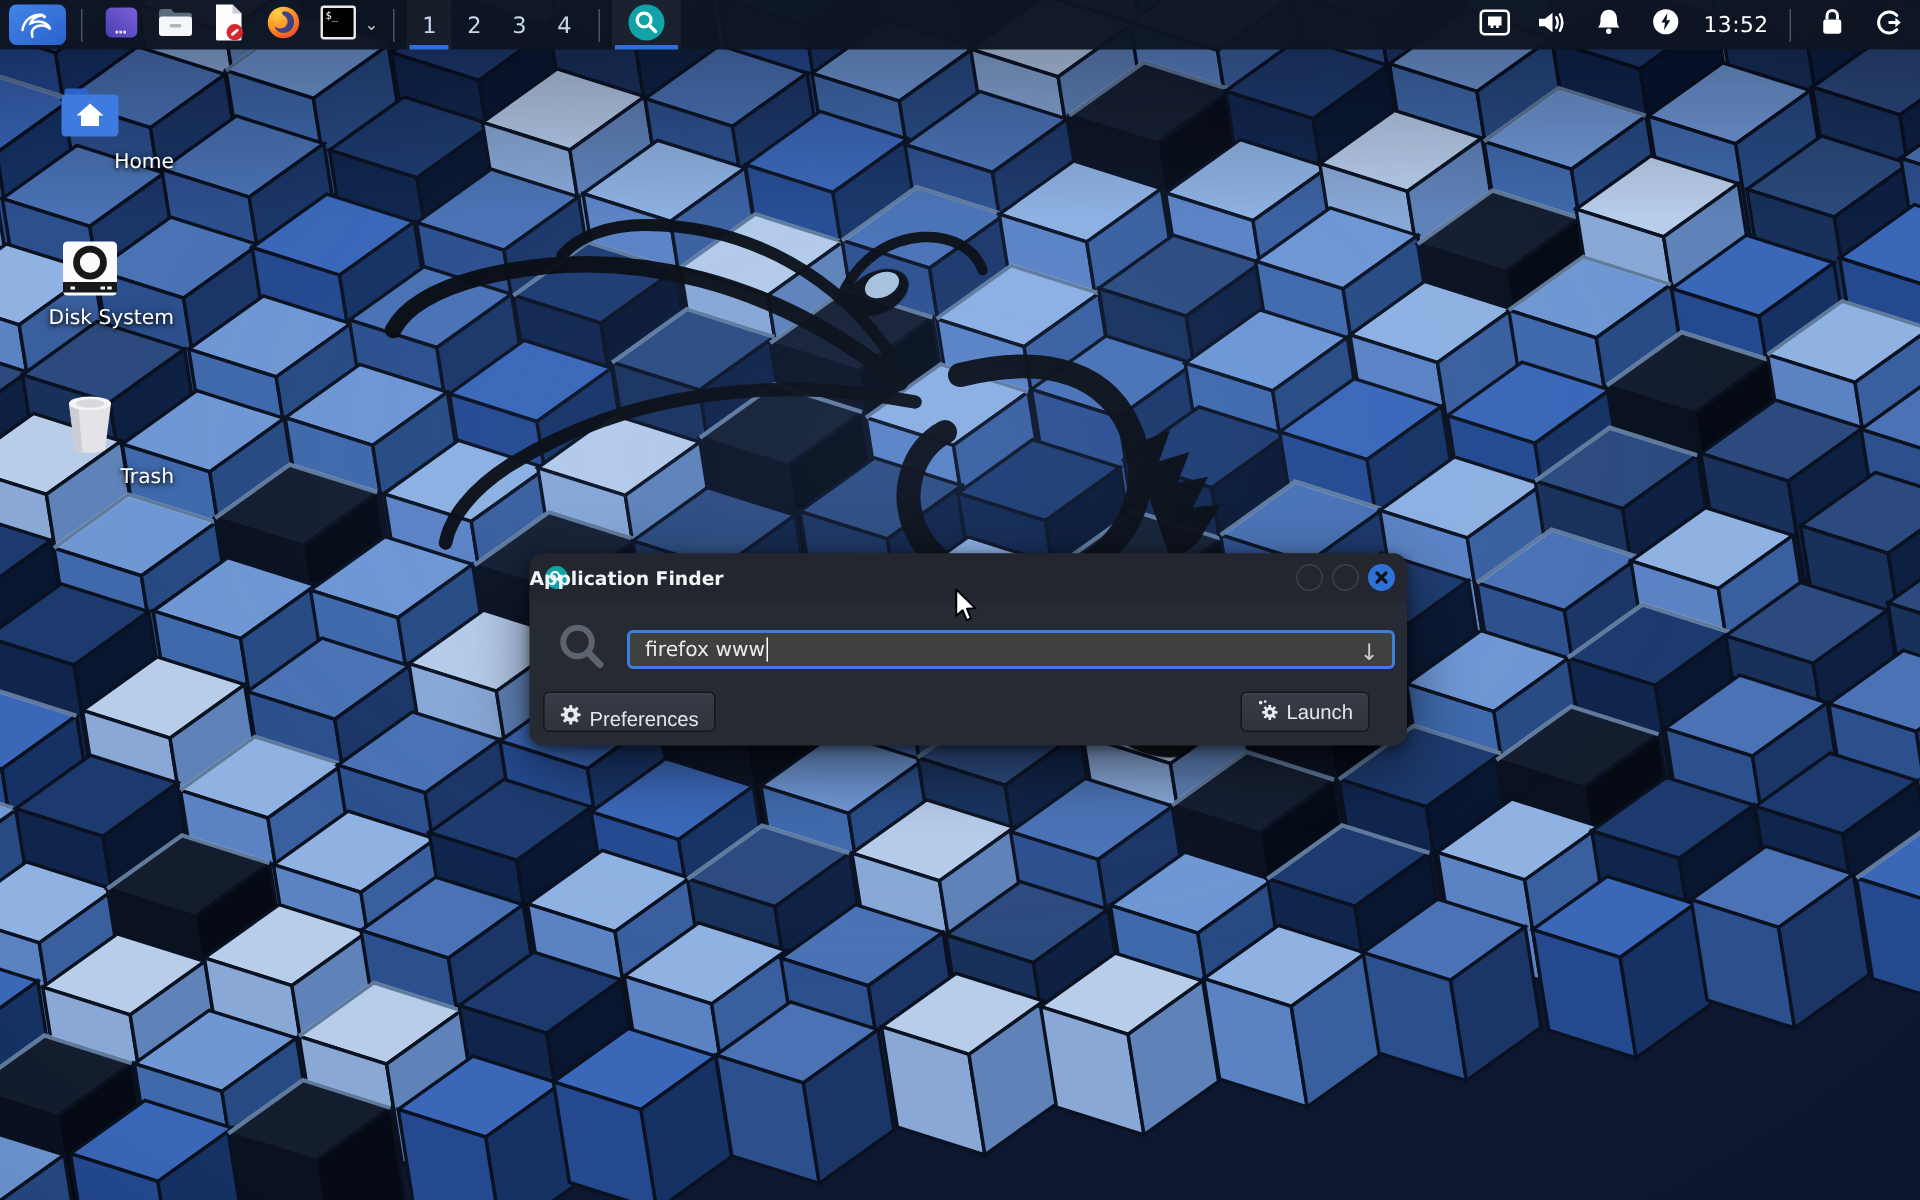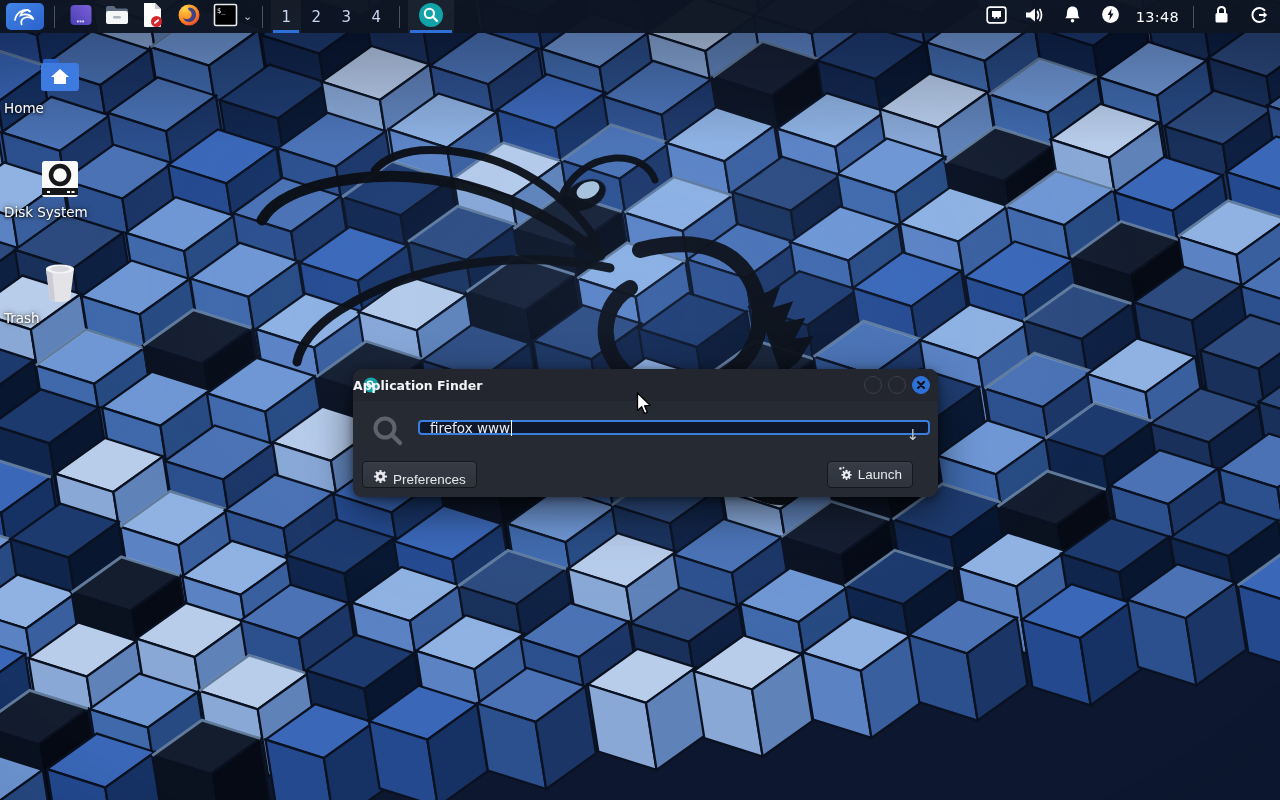--- a/index.html
+++ b/index.html
@@ -30,42 +30,42 @@
   .ws-btn { width:30px; color:#c7d6ec; font-size:15px; }
   .ws-btn.active::after, .task-btn.active::after { content:""; position:absolute;
     left:2px; right:2px; bottom:0; height:3px; background:#2e6fd8; }
   .ws-btn.active { background:rgba(255,255,255,.04); }
   .task-btn { width:46px; background:rgba(255,255,255,.05); }
   .tray-icn { width:22px; margin:0 8px; }
   .clock { color:#fff; font-size:14.5px; margin:0 6px; letter-spacing:.3px; }
   .spacer { flex:1 1 auto; }
 
   
-  .d-icon { position:absolute; width:112px; left:4px; text-align:left; }
+  .d-icon { position:absolute; width:112px; left:4px; text-align:right; }
   .d-icon .glyph { display:flex; justify-content:center; }
   .d-icon .lbl { margin-top:6px; color:#fff; font-size:13.5px;
     text-shadow:0 1px 3px rgba(0,0,0,.9), 0 0 6px rgba(0,0,0,.6); }
 
   
   #finder { position:absolute; left:353px; top:369px; width:585px; height:128px;
     background:#262a33; border-radius:9px; z-index:40;
     box-shadow:0 14px 40px rgba(0,0,0,.55), 0 2px 8px rgba(0,0,0,.45); }
   #finder .titlebar { position:relative; height:32px; display:flex; align-items:center;
     background:#23262f; border-radius:9px 9px 0 0; }
   #finder .title { position:absolute; left:0; right:0; text-align:left;
     color:#f2f4f7; font-size:12.5px; font-weight:bold; }
   .tb-icon { position:absolute; left:10px; top:8px; }
   .winctl { position:absolute; right:8px; top:7px; display:flex; gap:6px; }
   .wc { width:18px; height:18px; border-radius:50%; background:#23262e;
     border:1px solid #3b404b; display:flex; align-items:center; justify-content:center; }
   .wc.close { background:#2e72d8; border-color:#2e72d8; }
   .body-row { position:absolute; left:0; top:32px; width:100%; }
   .big-mag { position:absolute; left:18px; top:13px; }
-  .query-box { position:absolute; left:65px; top:19px; width:512px; height:15px;
-    background:#0f172a; border:2px solid #3c7edd; border-radius:4px;
+  .query-box { position:absolute; left:65px; top:19px; width:512px; height:26px;
+    background:#404040; border:2px solid #3c7edd; border-radius:4px;
     display:flex; align-items:center; padding:0 26px 0 10px; }
   .query-text { color:#e9ebef; font-size:13.5px; white-space:pre; }
   .caret { display:inline-block; width:1px; height:16px; background:#fff; margin-left:1px; }
   .drop-arrow { position:absolute; right:9px; top:4px; color:#c9ced6; font-size:15px; }
   .btn-row { position:absolute; left:0; top:92px; width:100%; height:28px; }
   .gtk-btn { position:absolute; height:27px; display:flex; align-items:center; gap:5px;
     padding:0 10px; border-radius:4px; color:#e4e7ec; font-size:13.5px;
     background:linear-gradient(180deg,#373b45,#2f333c); border:1px solid #15171c;
     box-shadow:inset 0 1px 0 rgba(255,255,255,.04); }
   .gtk-btn.left { left:9px;align-items:flex-end; }
@@ -1281,21 +1281,21 @@
     <div class="p-btn tray-icn">
       <span>
         <svg width="19" height="19" viewBox="0 0 19 19">
           <circle cx="9.5" cy="9.5" r="8.4" fill="#fff"></circle>
           <path d="M10.6 3.6 L6.6 10 H9 L8.3 15.2 L12.6 8.5 H10 Z" fill="#0e1522"></path>
         </svg>
       </span>
     </div>
 
     <div class="p-btn clock">
-      <span>13:48</span>
+      <span>13:52</span>
     </div>
 
     <div class="p-sep"></div>
 
     <div class="p-btn tray-icn">
       <span>
         <svg width="17" height="19" viewBox="0 0 17 19">
           <rect x="2.5" y="8" width="12" height="9.5" rx="1.6" fill="#fff"></rect>
           <path d="M5 8 V5.6 C5 3.4 6.4 2 8.5 2 C10.6 2 12 3.4 12 5.6 V8" fill="none" stroke="#fff" stroke-width="2"></path>
         </svg>

